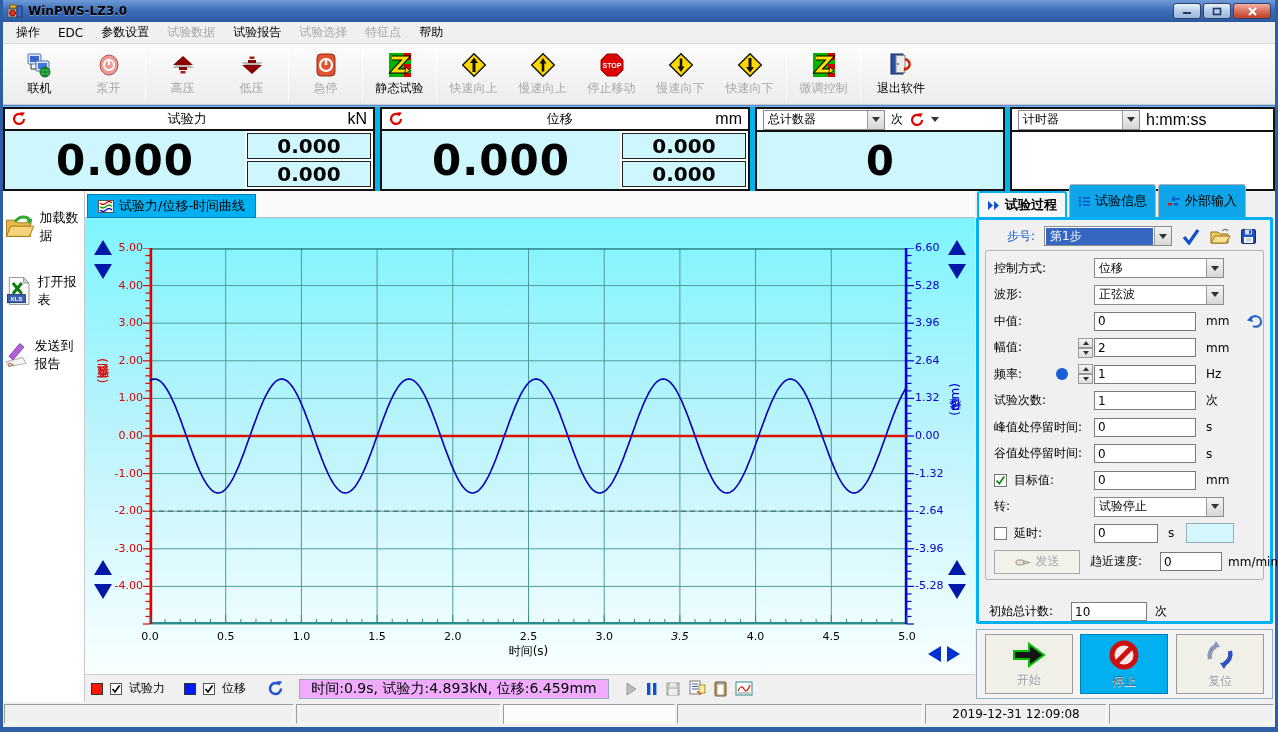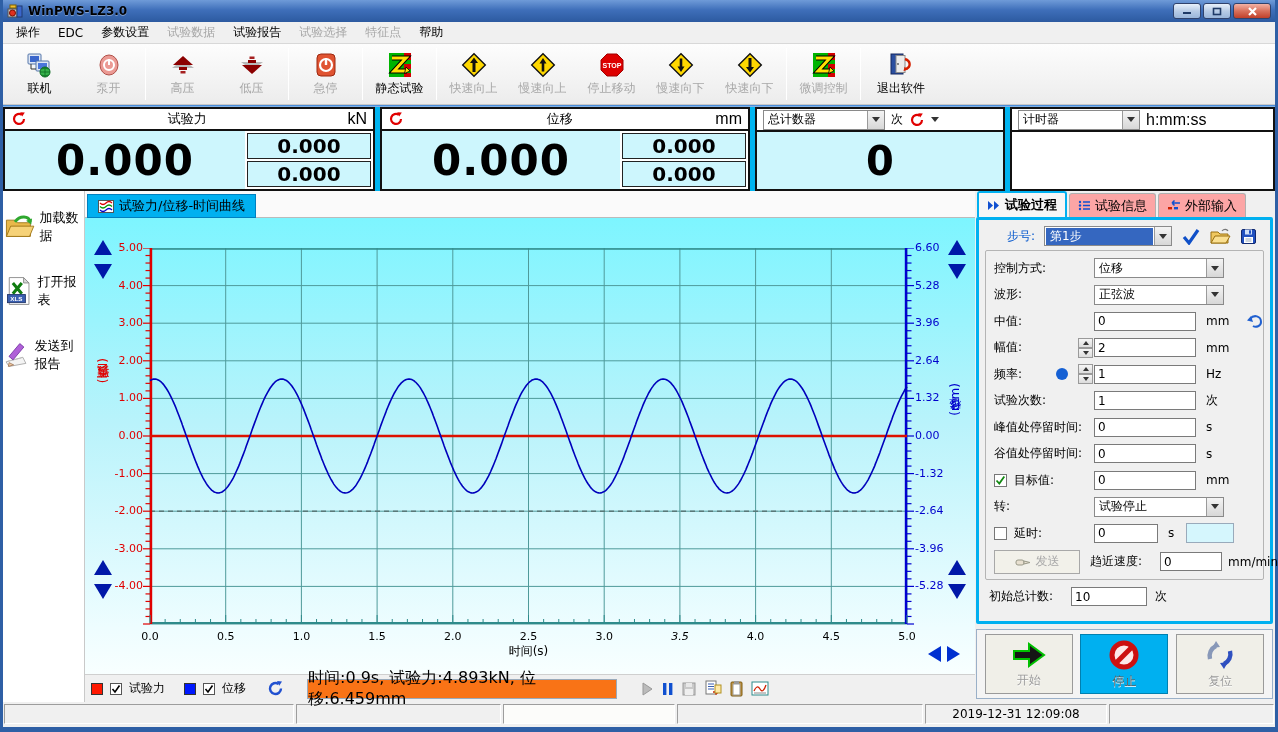--- a/index.html
+++ b/index.html
@@ -67,26 +67,26 @@
   .arrpair { position:absolute; width:24px; display:flex; flex-direction:column; align-items:center; gap:9px; }
   .tri-up-b { width:0; height:0; border-left:9px solid transparent; border-right:9px solid transparent; border-bottom:15px solid #0018a8; }
   .tri-dn-b { width:0; height:0; border-left:9px solid transparent; border-right:9px solid transparent; border-top:15px solid #0018a8; }
   .hscroll { position:absolute; left:843px; top:428px; display:flex; gap:6px; align-items:center; }
   .tri-l-b { width:0; height:0; border-top:8px solid transparent; border-bottom:8px solid transparent; border-right:13px solid #0030d0; }
   .tri-r-b { width:0; height:0; border-top:8px solid transparent; border-bottom:8px solid transparent; border-left:13px solid #0030d0; }
 
   .legendrow { position:absolute; left:0; bottom:0; width:100%; height:28px; background:#f0f0f0; border-top:1px solid #cfcfcf; display:flex; align-items:center; padding:0 6px; gap:7px; }
   .swatch { width:12px; height:12px; border:1px solid #333; }
   .chk { width:12px; height:12px; background:#fff; border:1px solid #555; display:flex; align-items:center; justify-content:center; }
-  .statusbox { width:310px; height:20px; background:#f97316; border:1px solid #9ab; display:flex; align-items:center; justify-content:center; font-size:16px; margin:0 16px; }
+  .statusbox { width:310px; height:20px; background:#f0abfc; border:1px solid #9ab; display:flex; align-items:center; justify-content:center; font-size:14px; margin:0 8px; }
 
   
   .rightpanel { width:300px; position:relative; background:#f0f0f0; }
   .rtabs { height:26px; display:flex; padding-left:2px; gap:2px; align-items:flex-end; }
-  .rtab { height:24px; display:flex; align-items:center; gap:4px; padding:0 8px; background:#fca5a5; border:1px solid #b0b0b0; border-bottom:none; border-radius:3px 3px 0 0; font-size:13px; }
+  .rtab { height:33px; display:flex; align-items:center; gap:4px; padding:0 8px; background:#0ea5e9; border:1px solid #b0b0b0; border-bottom:none; border-radius:3px 3px 0 0; font-size:13px; }
   .rtab.active { height:26px; background:#f6f6f6; border:2px solid #00b0f0; border-bottom:none; font-weight:bold; }
   .rbox { position:absolute; left:1px; top:26px; width:297px; height:407px; border:3px solid #00b0f0; background:#f0f0f0; border-radius:2px; padding:4px 2px 0 2px; }
   .steprow { display:flex; align-items:center; gap:9px; padding:2px 4px 4px 26px; }
   .steprow .steplab { color:#0055cc; }
   .stepcombo { width:128px; }
   .stepcombo .ctext { background:#3567c0; color:#fff; margin:1px; }
   .groupbox { border:1px solid #b4b4b4; border-radius:2px; margin:0 4px; padding:4px 4px 2px 4px; }
   .frow { height:26.5px; display:flex; align-items:center; position:relative; }
   .flabel { position:absolute; left:4px; }
   .fcheck { position:absolute; left:4px; width:13px; height:13px; background:#fff; border:1px solid #777; display:flex; align-items:center; justify-content:center; }
@@ -95,21 +95,21 @@
   .funit { position:absolute; left:216px; }
   .fcombo { position:absolute; left:104px; width:130px; }
   .spin { position:absolute; left:88px; width:15px; height:20px; display:flex; flex-direction:column; }
   .spin div { flex:1; background:linear-gradient(180deg,#f6f6f6,#dcdcdc); border:1px solid #9a9a9a; display:flex; align-items:center; justify-content:center; }
   .spin .tri-up-s { border-left-width:3px; border-right-width:3px; border-bottom-width:4px; }
   .spin .tri-dn-s { border-left-width:3px; border-right-width:3px; border-top-width:4px; }
   .bluedot { position:absolute; left:66px; width:12px; height:12px; border-radius:50%; background:#1560d4; }
   .narrow { width:64px !important; }
   .cyanbox { position:absolute; left:196px; width:48px; height:20px; background:#d5f6fd; border:1px solid #9ab; }
   .sendbtn { position:absolute; left:4px; width:86px; height:24px; border:1px solid #a8a8a8; background:#f2f1ea; color:#a8a8a8; display:flex; align-items:center; justify-content:center; gap:5px; }
-  .initrow { display:flex; align-items:center; margin:4px 4px 0 4px; position:relative; height:26px; }
+  .initrow { display:flex; align-items:center; margin:19px 4px 0 4px; position:relative; height:26px; }
   .initrow .finput { left:86px; width:76px; }
   .initrow .funit { left:170px; }
   .ctrlbox { position:absolute; left:1px; top:438px; width:297px; height:70px; border:1px solid #9ab0c8; background:#f4f4f4; display:flex; align-items:center; justify-content:space-around; padding:0 4px; }
   .cbigbtn { width:88px; height:60px; border:1px solid #9a9a9a; background:#f0efe8; display:flex; flex-direction:column; align-items:center; justify-content:center; gap:2px; color:#9a9a9a; text-shadow:0 1px 0 #fff; }
   .cbigbtn.active { background:#00b0f0; border-color:#0080b0; color:#5a5a5a; }
 
   
   .statusbar { height:24px; background:#f0f0f0; display:flex; align-items:stretch; padding:2px 1px; gap:2px; }
   .scell { border:1px solid; border-color:#9d9d9d #fff #fff #9d9d9d; background:#f0f0f0; display:flex; align-items:center; justify-content:center; font-size:12px; }
   .swhite { background:#fcfcfa; }

